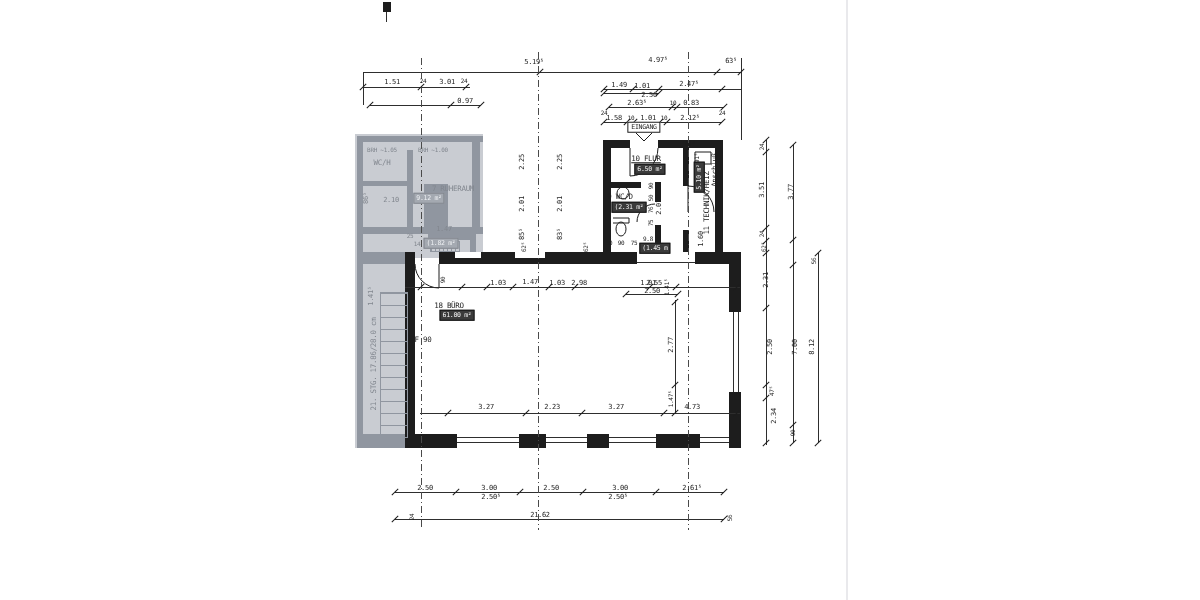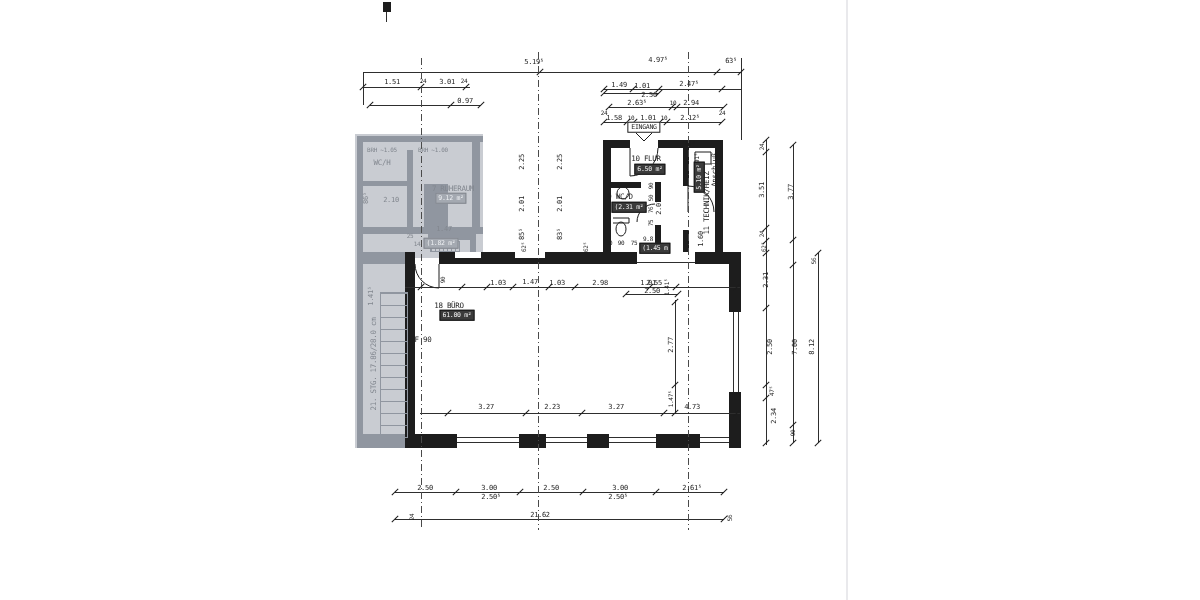--- a/index.html
+++ b/index.html
@@ -198,31 +198,31 @@
     <div class="lb" style="left: 392px; top: 82px;">1.51</div>
     <div class="lb" style="left: 447px; top: 82px;">3.01</div>
     <div class="lb s" style="left: 423px; top: 81px;">24</div>
     <div class="lb s" style="left: 464px; top: 81px;">24</div>
     <div class="lb" style="left: 465px; top: 101px;">0.97</div>
     <div class="lb" style="left: 619px; top: 85px;">1.49</div>
     <div class="lb" style="left: 642px; top: 86px;">1.01</div>
     <div class="lb" style="left: 689px; top: 84px;">2.47⁵</div>
     <div class="lb" style="left: 649px; top: 95px;">2.50</div>
     <div class="lb" style="left: 637px; top: 103px;">2.63⁵</div>
-    <div class="lb" style="left: 691px; top: 103px;">2.94</div>
+    <div class="lb" style="left: 691px; top: 103px;">0.83</div>
     <div class="lb s" style="left: 673px; top: 103px;">10</div>
     <div class="lb" style="left: 614px; top: 118px;">1.58</div>
     <div class="lb" style="left: 648px; top: 118px;">1.01</div>
     <div class="lb" style="left: 690px; top: 118px;">2.12⁵</div>
     <div class="lb s" style="left: 631px; top: 118px;">10</div>
     <div class="lb s" style="left: 664px; top: 118px;">10</div>
     <div class="lb s" style="left: 604px; top: 113px;">24</div>
     <div class="lb s" style="left: 722px; top: 113px;">24</div>
     <div class="lb e" style="left: 644px; top: 127px;">EINGANG</div>
-    <div class="lb rm" style="left: 646px; top: 159px;">10 FLUR</div>
+    <div class="lb rm" style="left: 646px; top: 159px; text-decoration: underline;">10 FLUR</div>
     <div class="lb bx" style="left: 650px; top: 169px;">6.50 m²</div>
     <div class="lb rm" style="left: 620px; top: 197px;">9 WC/D</div>
     <div class="lb bx" style="left: 629px; top: 207px;">(2.31 m²</div>
     <div class="lb rm v" style="left: 715px; top: 170px;">Anschluß</div>
     <div class="lb rm v" style="left: 707px; top: 203px;">11 TECHNIK/HEIZ</div>
     <div class="lb bx v" style="left: 699px; top: 177px;">5.10 m²</div>
     <div class="lb s" style="left: 648px; top: 239px;">9.8</div>
     <div class="lb bx" style="left: 655px; top: 248px;">(1.45 m</div>
     <div class="lb s" style="left: 609px; top: 243px;">50</div>
     <div class="lb s" style="left: 621px; top: 243px;">90</div>
@@ -245,21 +245,21 @@
     <div class="lb v s" style="left: 524px; top: 247px;">62⁵</div>
     <div class="lb v s" style="left: 586px; top: 247px;">62⁵</div>
     <div class="lb rm" style="left: 449px; top: 306px;">18 BÜRO</div>
     <div class="lb bx" style="left: 457px; top: 315px;">61.00 m²</div>
     <div class="lb rm" style="left: 423px; top: 340px;">F 90</div>
     <div class="lb s" style="left: 410px; top: 281px;">.68</div>
     <div class="lb v s" style="left: 443px; top: 280px;">90</div>
     <div class="lb" style="left: 498px; top: 283px;">1.03</div>
     <div class="lb" style="left: 530px; top: 282px;">1.47</div>
     <div class="lb" style="left: 557px; top: 283px;">1.03</div>
-    <div class="lb" style="left: 600px; top: 283px; text-align: right;">2.98</div>
+    <div class="lb" style="left: 579px; top: 283px; text-align: right;">2.98</div>
     <div class="lb" style="left: 648px; top: 283px;">1.01</div>
     <div class="lb" style="left: 652px; top: 291px;">2.50</div>
     <div class="lb" style="left: 654px; top: 283px;">2.55</div>
     <div class="lb v s" style="left: 667px; top: 287px;">1.41⁵</div>
     <div class="lb v" style="left: 671px; top: 345px;">2.77</div>
     <div class="lb v s" style="left: 671px; top: 399px;">1.47⁵</div>
     <div class="lb" style="left: 486px; top: 407px;">3.27</div>
     <div class="lb" style="left: 552px; top: 407px;">2.23</div>
     <div class="lb" style="left: 616px; top: 407px;">3.27</div>
     <div class="lb" style="left: 692px; top: 407px;">4.73</div>
@@ -283,21 +283,21 @@
     <div class="lb" style="left: 692px; top: 488px;">2.61⁵</div>
     <div class="lb" style="left: 491px; top: 497px;">2.50⁵</div>
     <div class="lb" style="left: 618px; top: 497px;">2.50⁵</div>
     <div class="lb" style="left: 540px; top: 515px;">21.62</div>
     <div class="lb v s" style="left: 412px; top: 517px;">24</div>
     <div class="lb v s" style="left: 730px; top: 518px;">56</div>
     <div class="lb g s" style="left: 382px; top: 150px;">BRH ~1.05</div>
     <div class="lb g s" style="left: 433px; top: 150px;">BRH ~1.00</div>
     <div class="lb rm g" style="left: 382px; top: 163px;">WC/H</div>
     <div class="lb rm g" style="left: 453px; top: 189px;">7 RUHERAUM</div>
-    <div class="lb gb" style="left: 451px; top: 198px; text-align: center;">9.12 m²</div>
+    <div class="lb gb" style="left: 429px; top: 198px; text-align: center;">9.12 m²</div>
     <div class="lb gb" style="left: 441px; top: 243px;">(1.82 m²</div>
     <div class="lb g v" style="left: 366px; top: 198px;">86⁵</div>
     <div class="lb g" style="left: 391px; top: 200px;">2.10</div>
     <div class="lb g" style="left: 444px; top: 229px;">1.47</div>
     <div class="lb g s" style="left: 410px; top: 236px;">25</div>
     <div class="lb g s" style="left: 417px; top: 244px;">14</div>
     <div class="lb g v" style="left: 371px; top: 296px;">1.41⁵</div>
     <div class="lb rm g v" style="left: 374px; top: 364px;">21. STG. 17.86/28.0 cm</div>
   </div>
 

